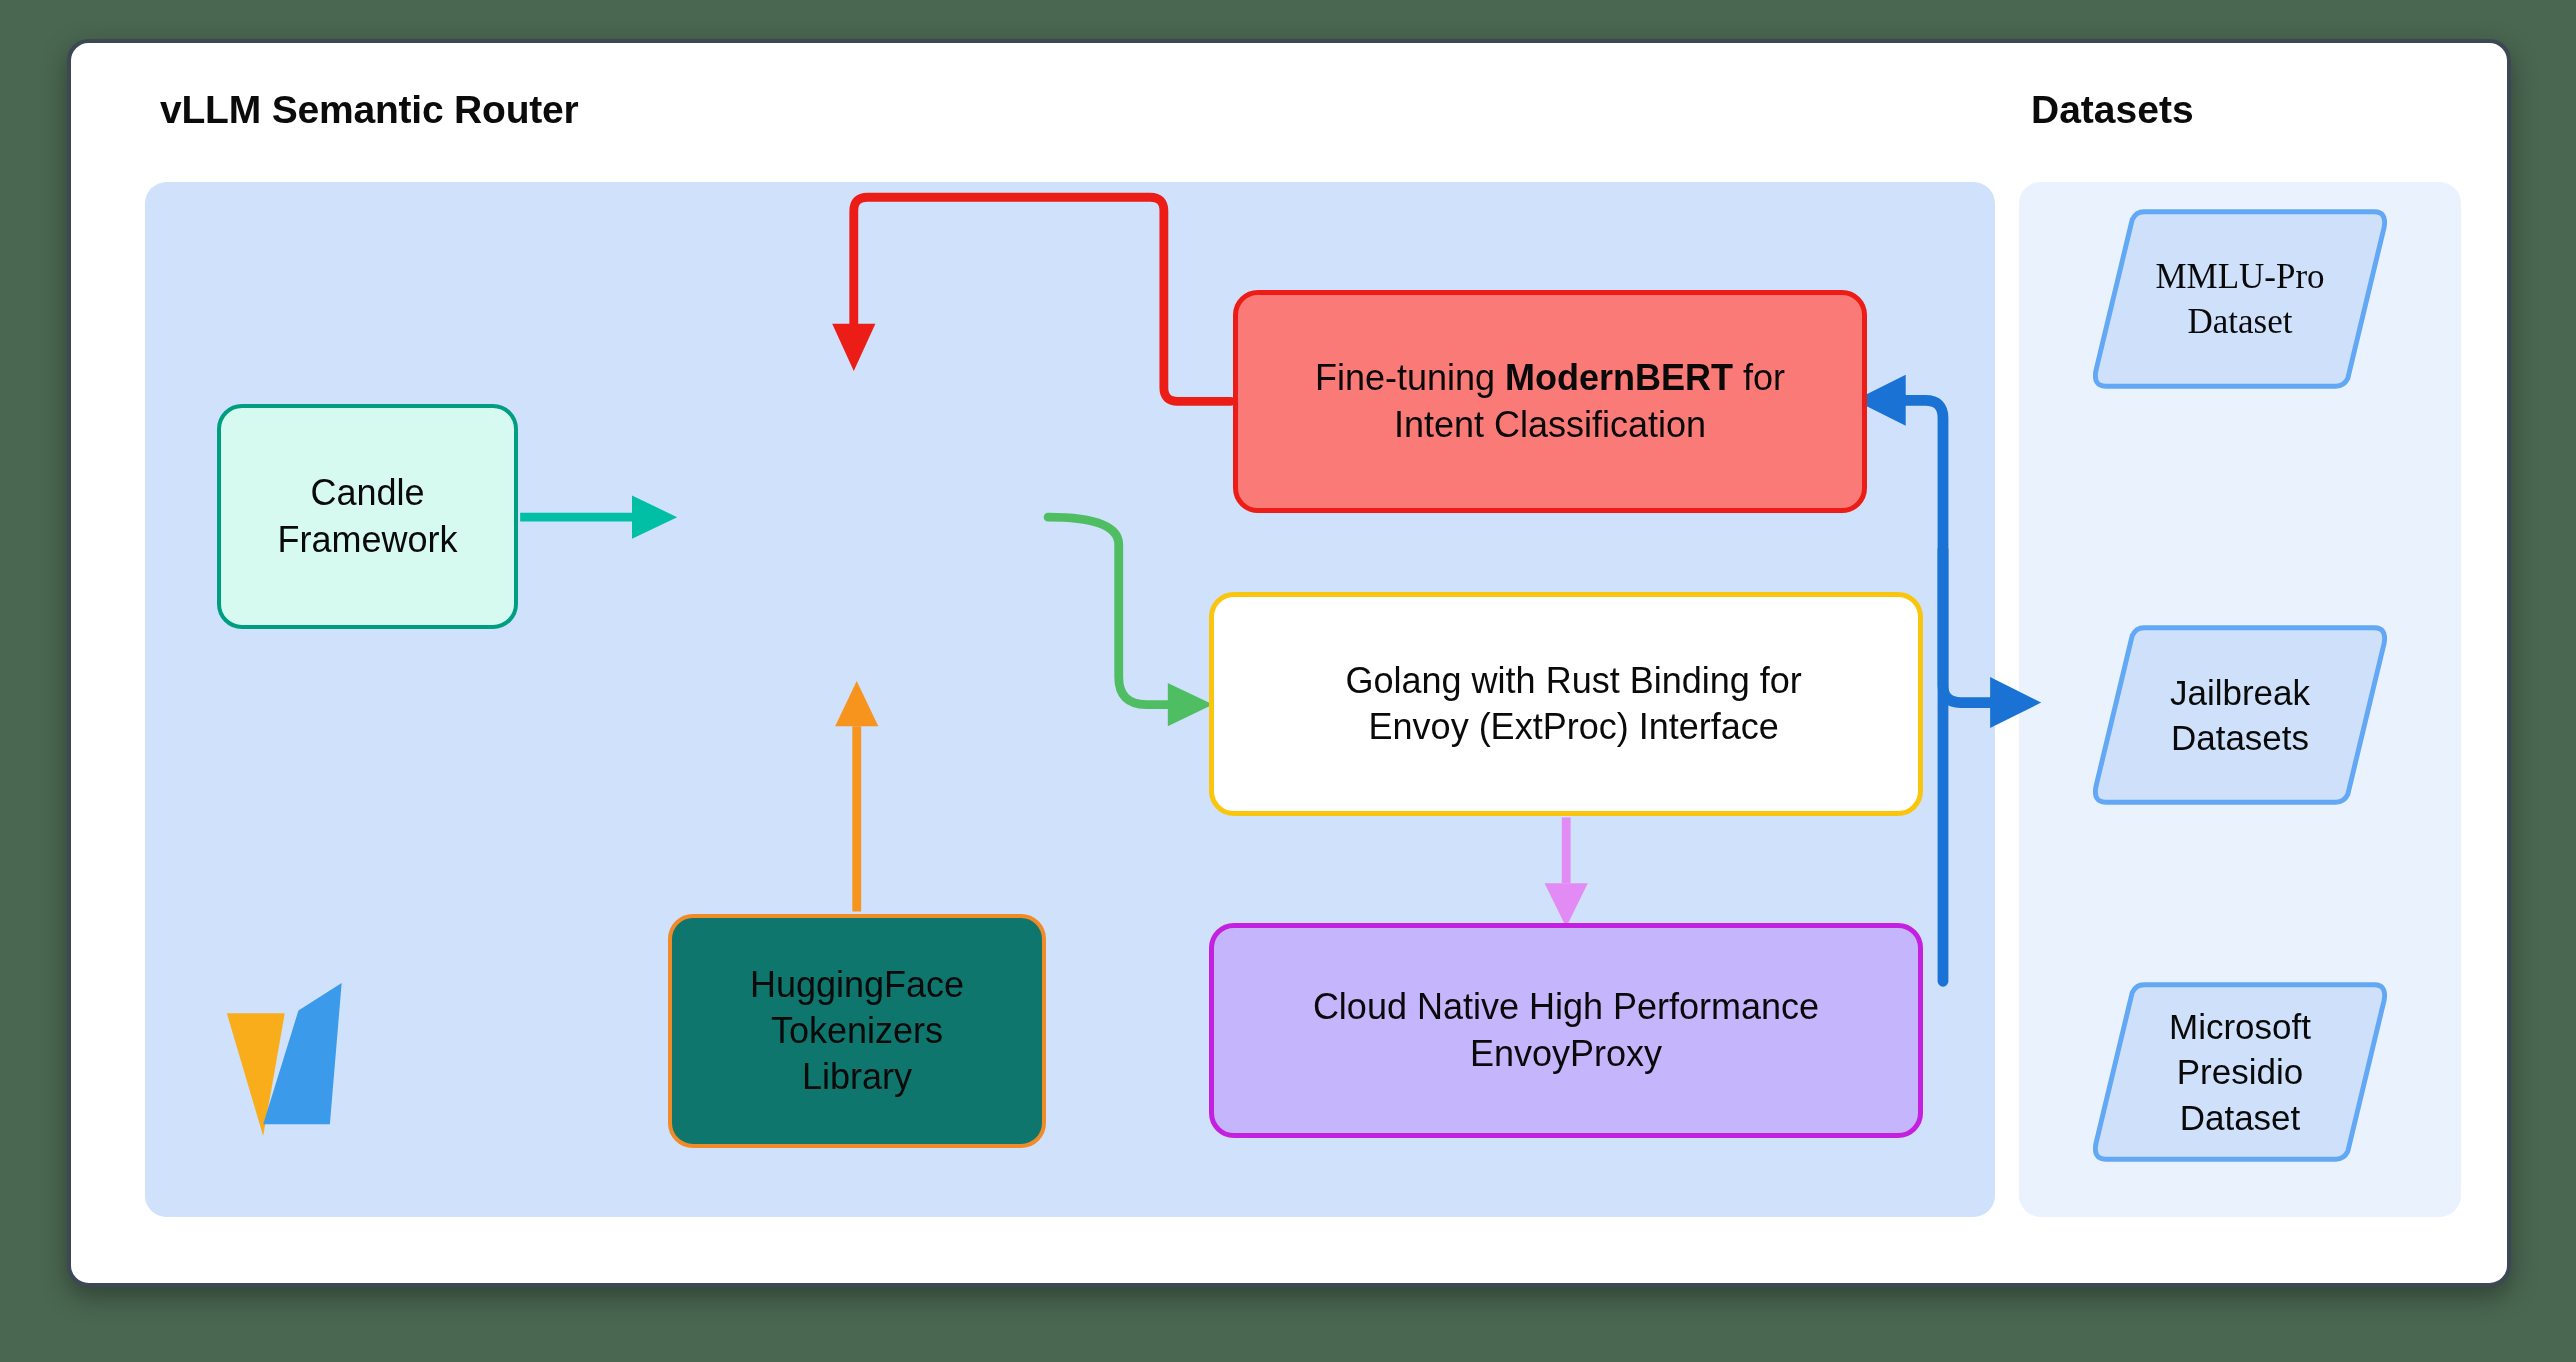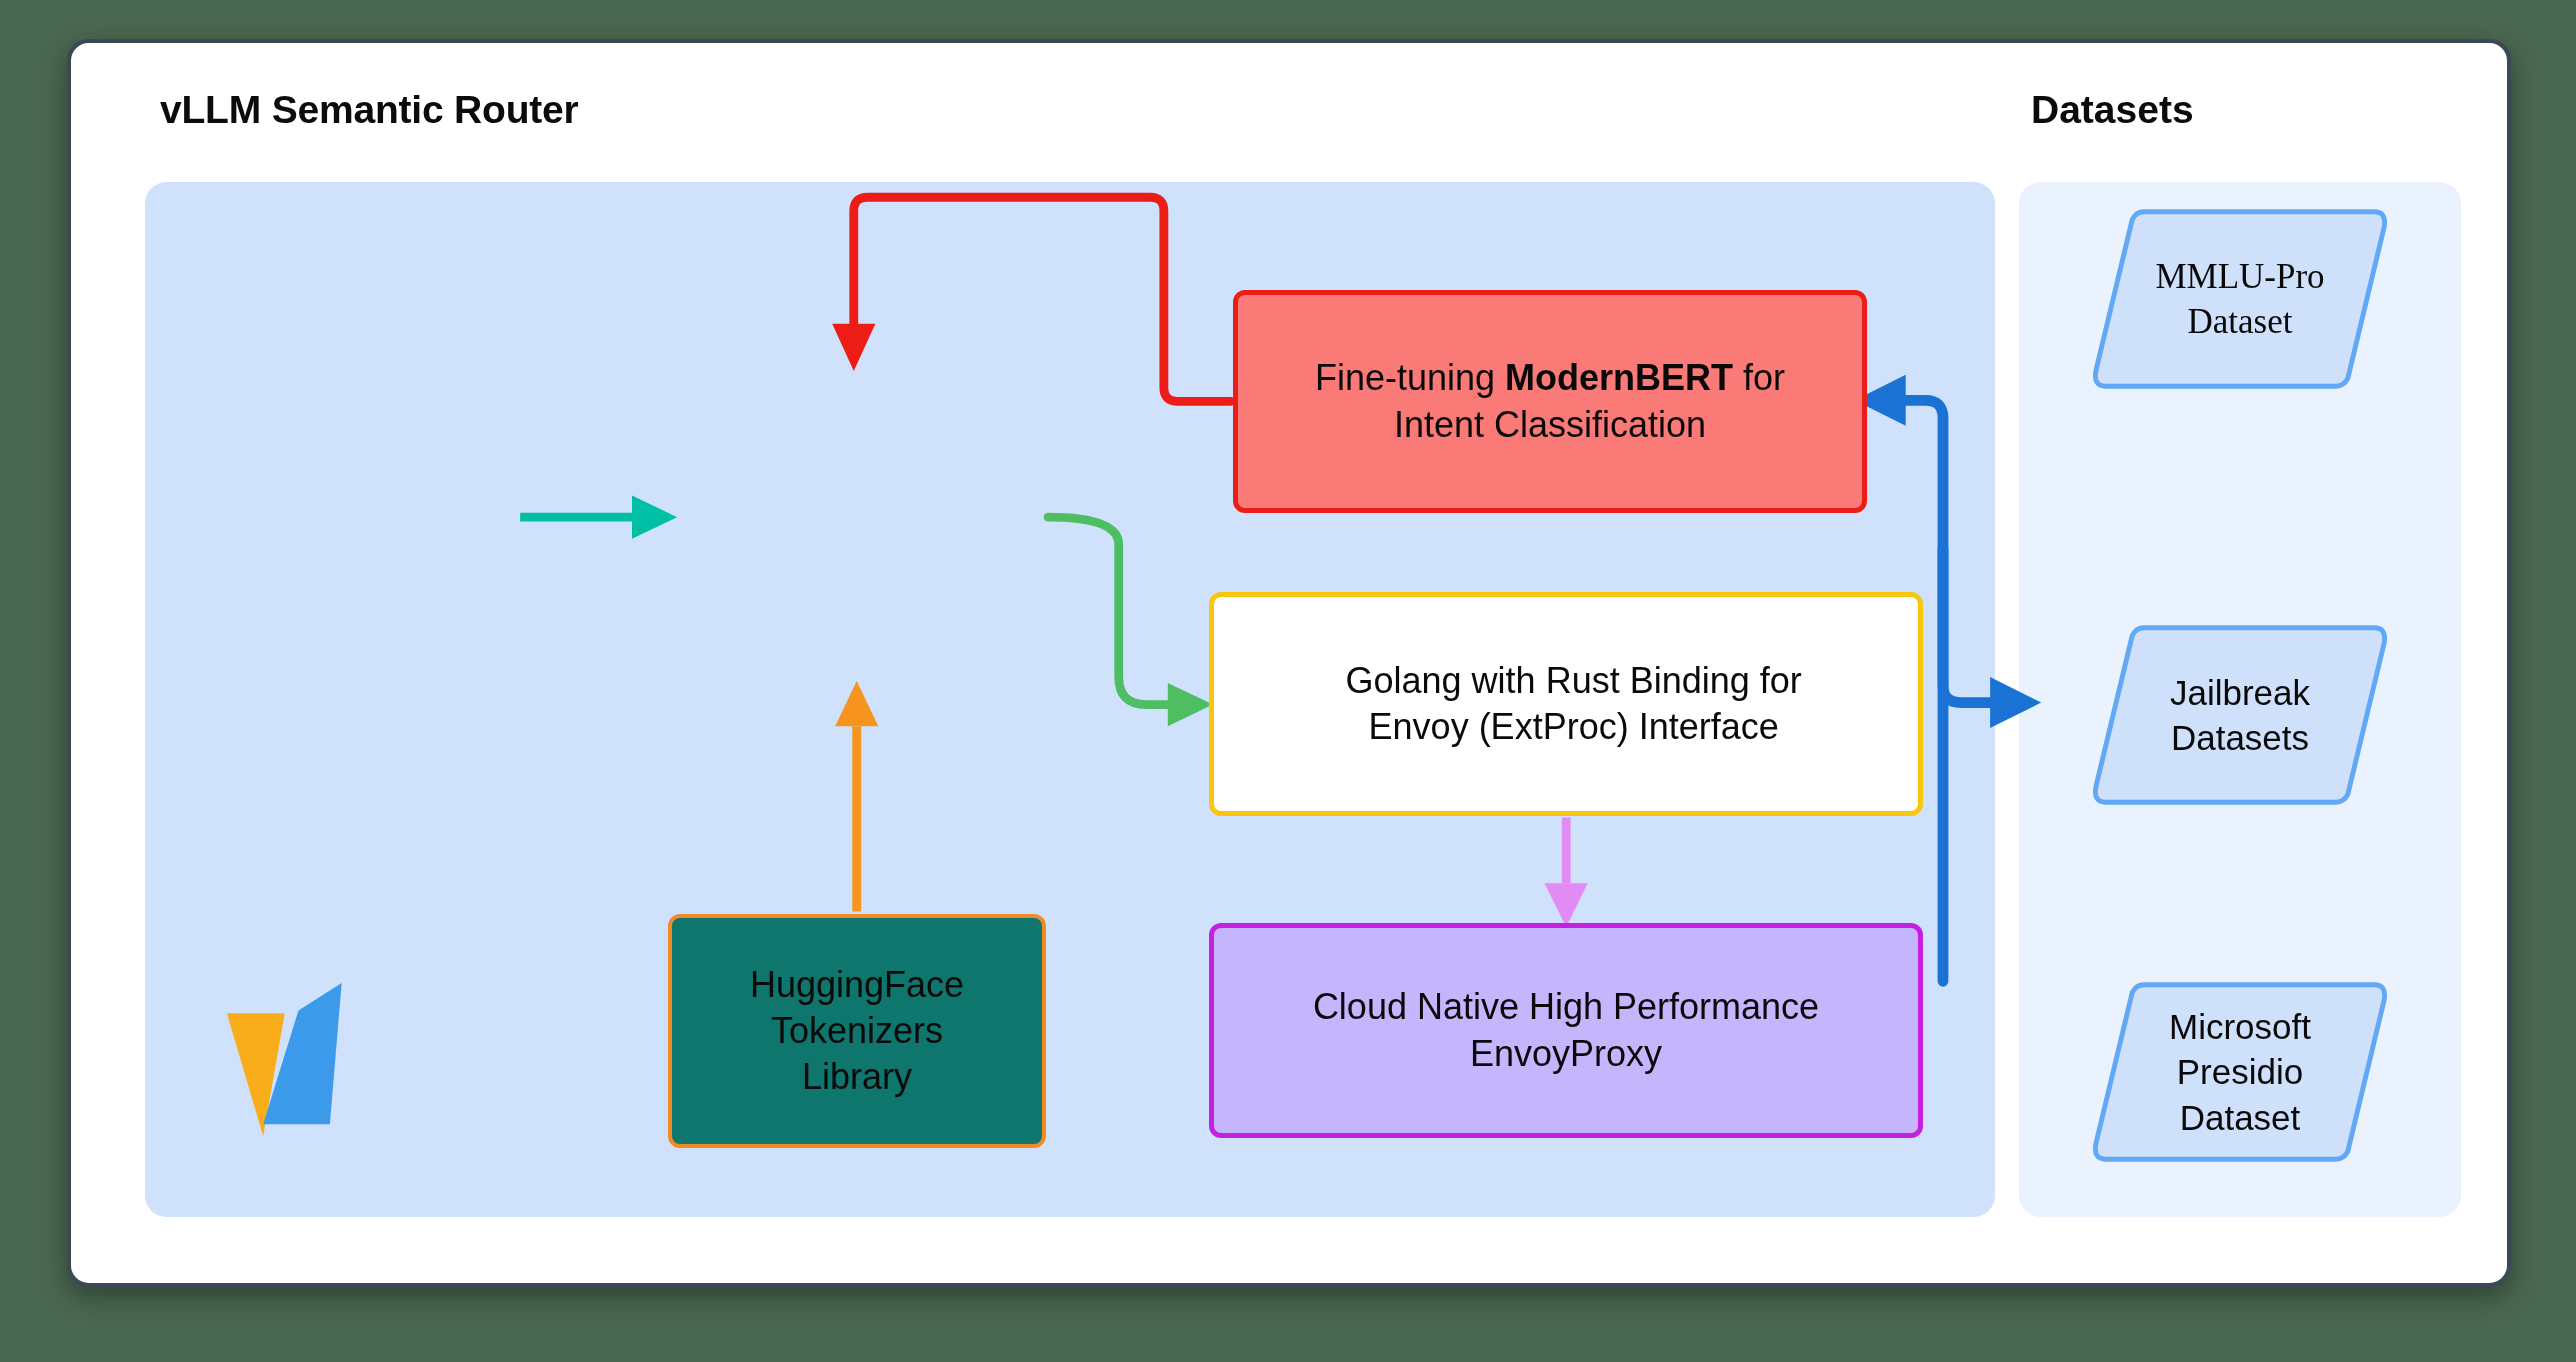--- a/index.html
+++ b/index.html
@@ -59,21 +59,21 @@
     border-radius: 21.6px;
   }
 
   
   .node {
     position: absolute;
     display: flex;
     align-items: center;
     justify-content: center;
     text-align: center;
-    border-radius: 12px;
+    border-radius: 25px;
     font-size: 36px;
     line-height: 1.28;
     color: #0a0a0a;
     padding: 5.9px 13.7px;
     z-index: 6;
   }
   .node .lbl { display: block; white-space: pre-line; }
   .node b { font-weight: bold; }
 
   
@@ -180,20 +180,24 @@
     </g>
 
     <g>
       <path d="M 1980 1000 L 1980 426 Q 1980 408 1962 408 L 1940 408" fill="none" stroke="#1a73d4" stroke-width="11" stroke-linecap="round"></path>
       <path d="M 1942 382 L 1890 408 L 1942 434 Z" fill="#1a73d4"></path>
       <path d="M 1980 560 L 1980 698 Q 1980 716 1998 716 L 2030 716" fill="none" stroke="#1a73d4" stroke-width="11" stroke-linecap="round"></path>
       <path d="M 2028 690 L 2080 716 L 2028 742 Z" fill="#1a73d4"></path>
     </g>
   </svg>
 
+  <div class="node" id="n-candle">
+    <span class="lbl">Candle
+Framework</span>
+  </div>
 
 
   <div class="node" id="n-hugging">
     <span class="lbl">HuggingFace
 Tokenizers
 Library</span>
   </div>
 
   <div class="node" id="n-bert">
     <span class="lbl"><span>Fine-tuning </span><b>ModernBERT</b><span> for

